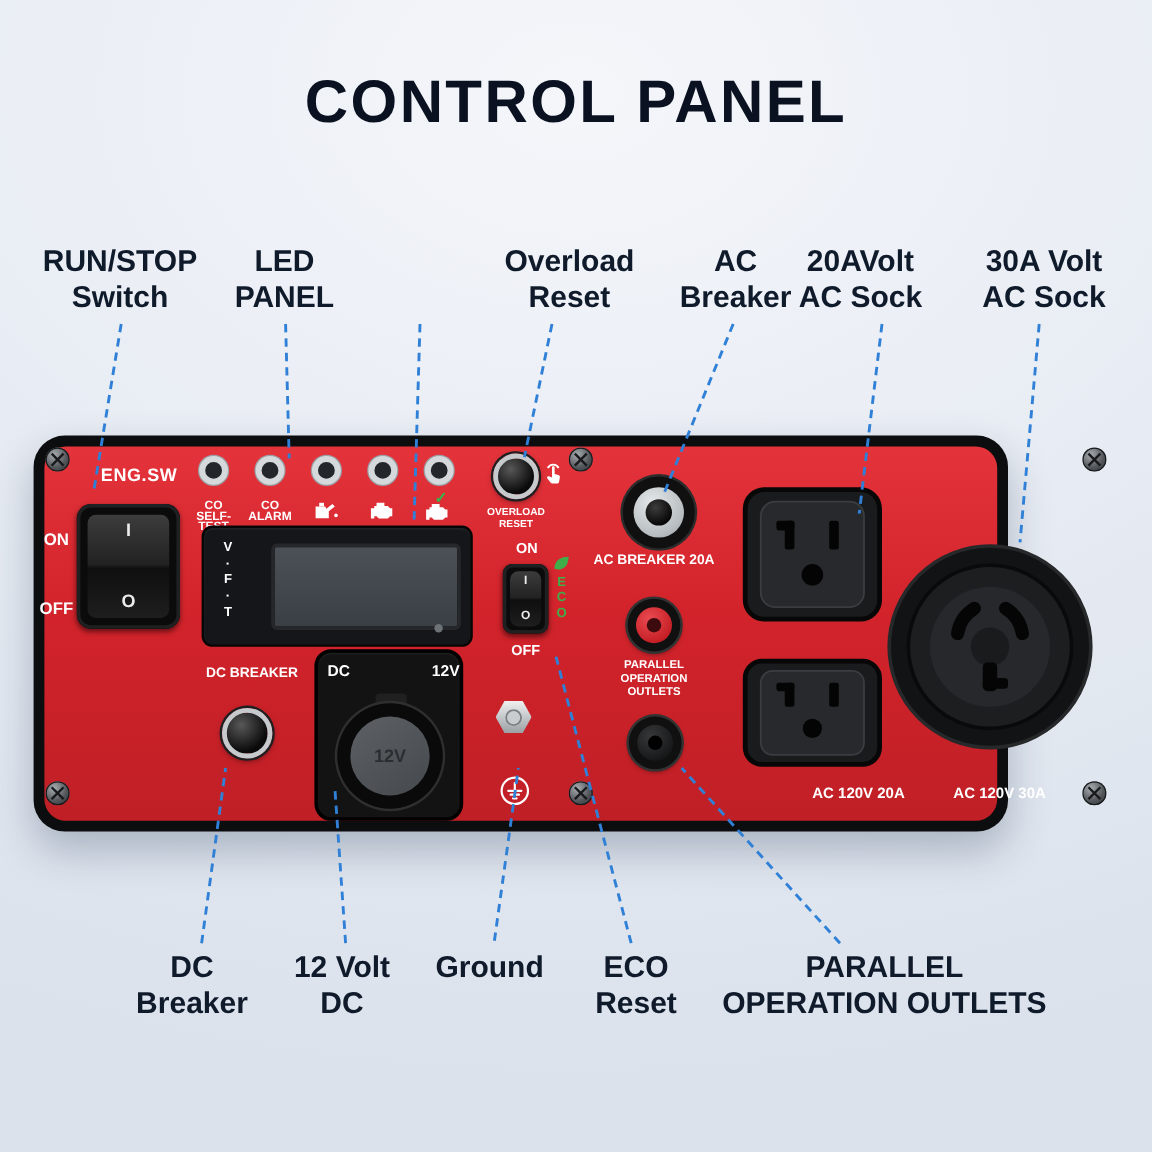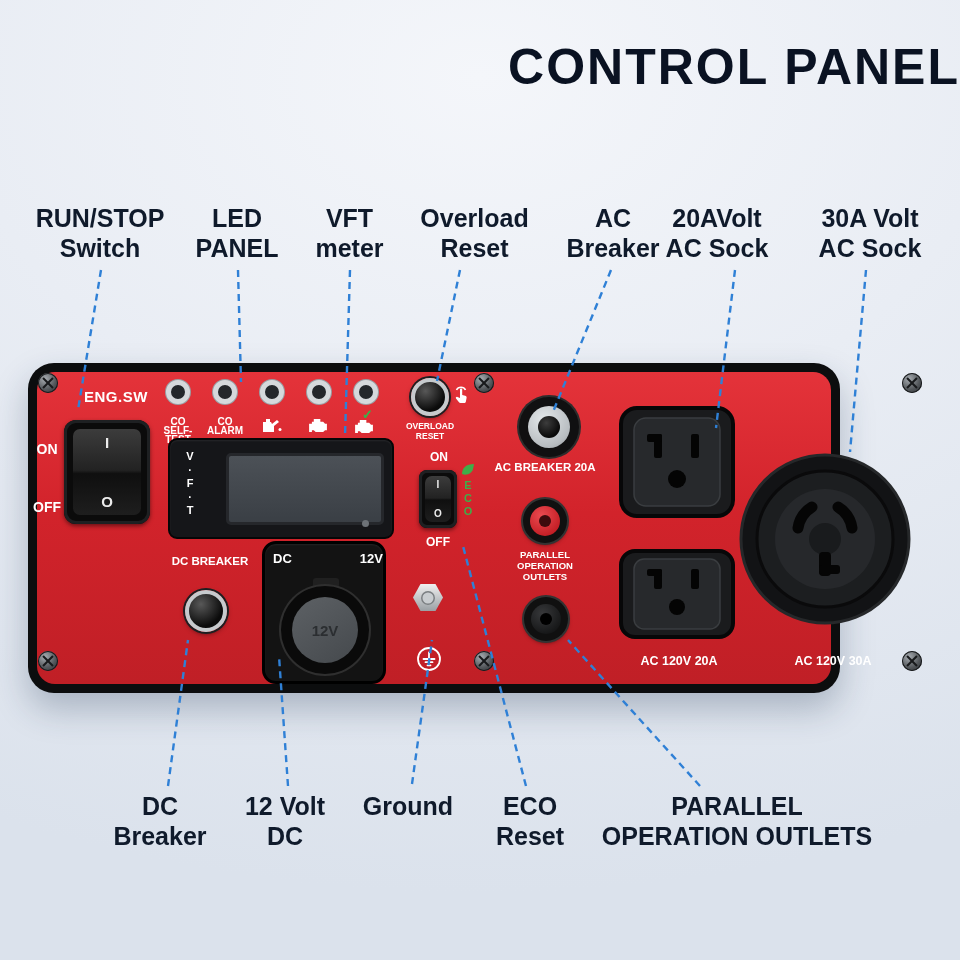--- a/index.html
+++ b/index.html
@@ -1,19 +1,19 @@
 <!DOCTYPE html>
 <html><head>
 <meta charset="utf-8">
 <style>
   html,body{margin:0;padding:0;background:#fff;}
   .stage{position:relative;width:960px;height:960px;overflow:hidden;
     font-family:"Liberation Sans",sans-serif;
     background:radial-gradient(120% 85% at 50% 8%, #f4f6fa 0%, #e9edf4 45%, #dbe2ec 100%);}
-  .title{position:absolute;top:38px;left:0;width:100%;margin:0;text-align:right;
+  .title{position:absolute;top:56px;left:0;width:100%;margin:0;text-align:center;
     font-size:50px;font-weight:bold;letter-spacing:2px;color:#0a1222;}
   .lbl{position:absolute;text-align:center;font-weight:bold;color:#0f1a2b;
     white-space:pre-line;font-size:25px;line-height:30px;}
   .leaders{position:absolute;left:0;top:0;pointer-events:none;}
   .leaders line{stroke:#2f80d6;stroke-width:2.4;stroke-dasharray:7 5;}
 
   .panel{position:absolute;left:28px;top:363px;width:812px;height:330px;
     background:#0c0d0e;border-radius:26px;box-shadow:0 16px 34px rgba(30,50,80,.28);}
   .panel-face{position:absolute;inset:9px;border-radius:18px;
     background:linear-gradient(180deg,#e4333a 0%,#d2232b 45%,#c01f26 100%);}
@@ -78,22 +78,20 @@
 <body>
 
 <div class="stage">
 
   <h1 class="title">CONTROL PANEL</h1>
 
   <div class="lbl" style="left:15px;top:203px;width:170px;">RUN/STOP
 Switch</div>
   <div class="lbl" style="left:172px;top:203px;width:130px;">LED
 PANEL</div>
-  <div class="lbl" style="left:292px;top:203px;width:115px;">VFT
-meter</div>
   <div class="lbl" style="left:402px;top:203px;width:145px;">Overload
 Reset</div>
   <div class="lbl" style="left:553px;top:203px;width:120px;">AC
 Breaker</div>
   <div class="lbl" style="left:648px;top:203px;width:138px;">20AVolt
 AC Sock</div>
   <div class="lbl" style="left:800px;top:203px;width:140px;">30A Volt
 AC Sock</div>
 
   <div class="panel">
@@ -198,21 +196,21 @@
       <circle cx="59" cy="74" r="9" fill="#040404"></circle>
     </svg>
     <svg style="position:absolute;left:590px;top:185px;" width="118" height="92" viewBox="0 0 118 92">
       <rect x="3" y="3" width="112" height="86" rx="14" fill="#1a1b1d" stroke="#070708" stroke-width="4"></rect>
       <rect x="16" y="11" width="86" height="70" rx="10" fill="#27292c" stroke="#3a3d40" stroke-width="1.5"></rect>
       <rect x="36" y="21" width="8" height="20" rx="2" fill="#040404"></rect>
       <rect x="29" y="21" width="15" height="7" rx="2" fill="#040404"></rect>
       <rect x="73" y="21" width="8" height="20" rx="2" fill="#040404"></rect>
       <circle cx="59" cy="59" r="8" fill="#040404"></circle>
     </svg>
-    <div class="ptext" style="left:576px;top:291px;width:150px;font-size:12.5px;">AC 120V 20A</div>
+    <div class="ptext" style="left:576px;top:291px;width:150px;font-size:12.5px;text-align:right;">AC 120V 20A</div>
 
     <svg style="position:absolute;left:710px;top:89px;" width="174" height="174" viewBox="0 0 174 174">
       <circle cx="87" cy="87" r="84" fill="#121315" stroke="#26282a" stroke-width="3"></circle>
       <circle cx="87" cy="87" r="68" fill="#1c1e20" stroke="#0a0a0b" stroke-width="3"></circle>
       <circle cx="87" cy="87" r="50" fill="#26282b"></circle>
       <circle cx="87" cy="87" r="16" fill="#191b1d"></circle>
       <path d="M60 76 a30 30 0 0 1 14 -21" stroke="#050505" stroke-width="11" stroke-linecap="round" fill="none"></path>
       <path d="M100 55 a30 30 0 0 1 14 21" stroke="#050505" stroke-width="11" stroke-linecap="round" fill="none"></path>
       <rect x="81" y="100" width="12" height="24" rx="4" fill="#050505"></rect>
       <rect x="81" y="113" width="21" height="9" rx="3" fill="#050505"></rect>

